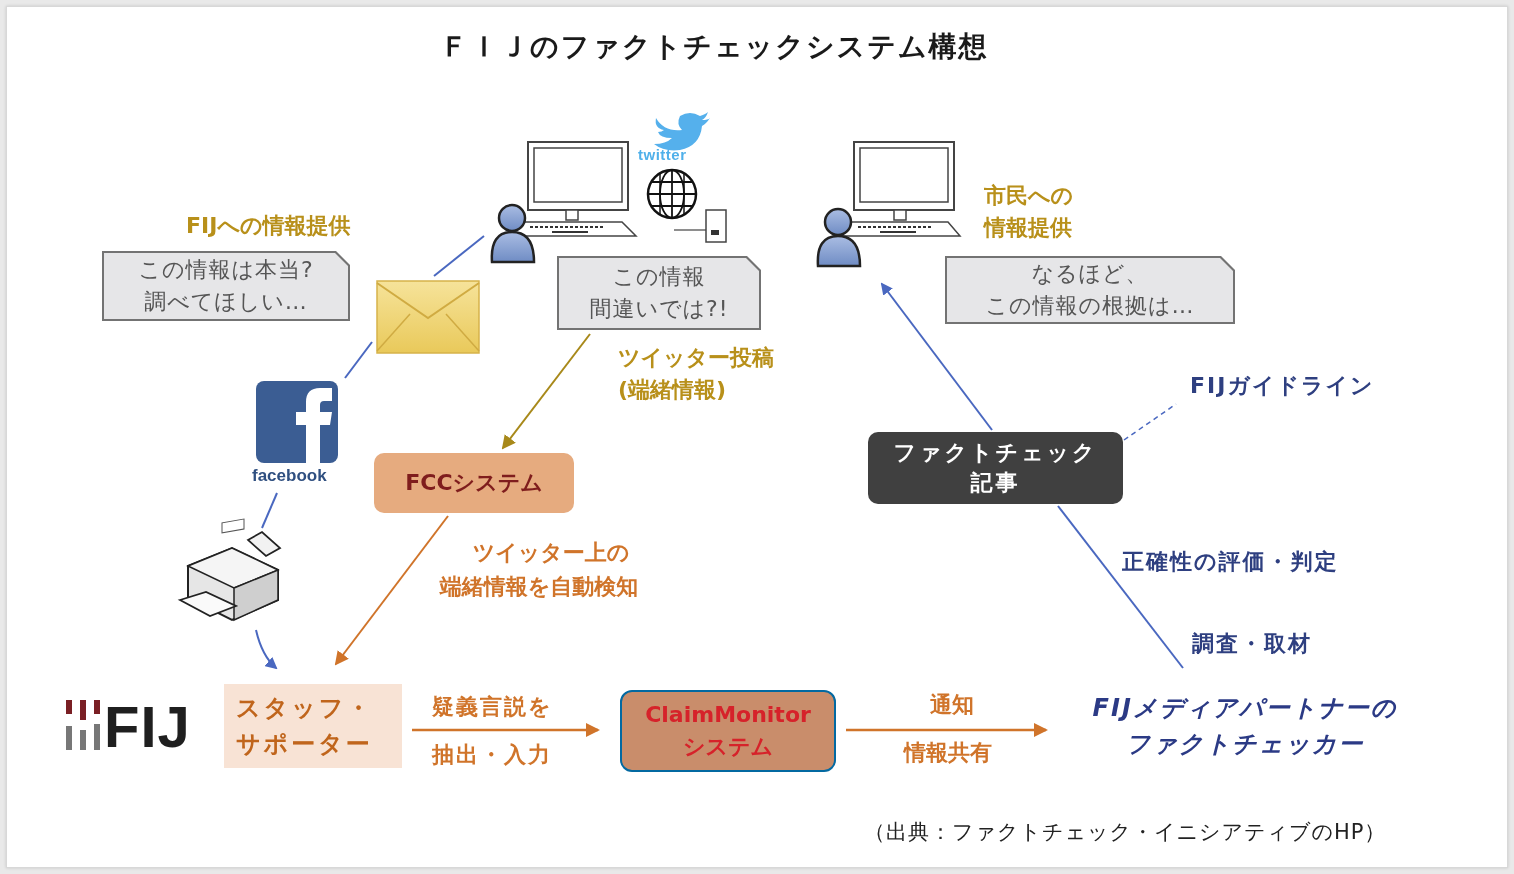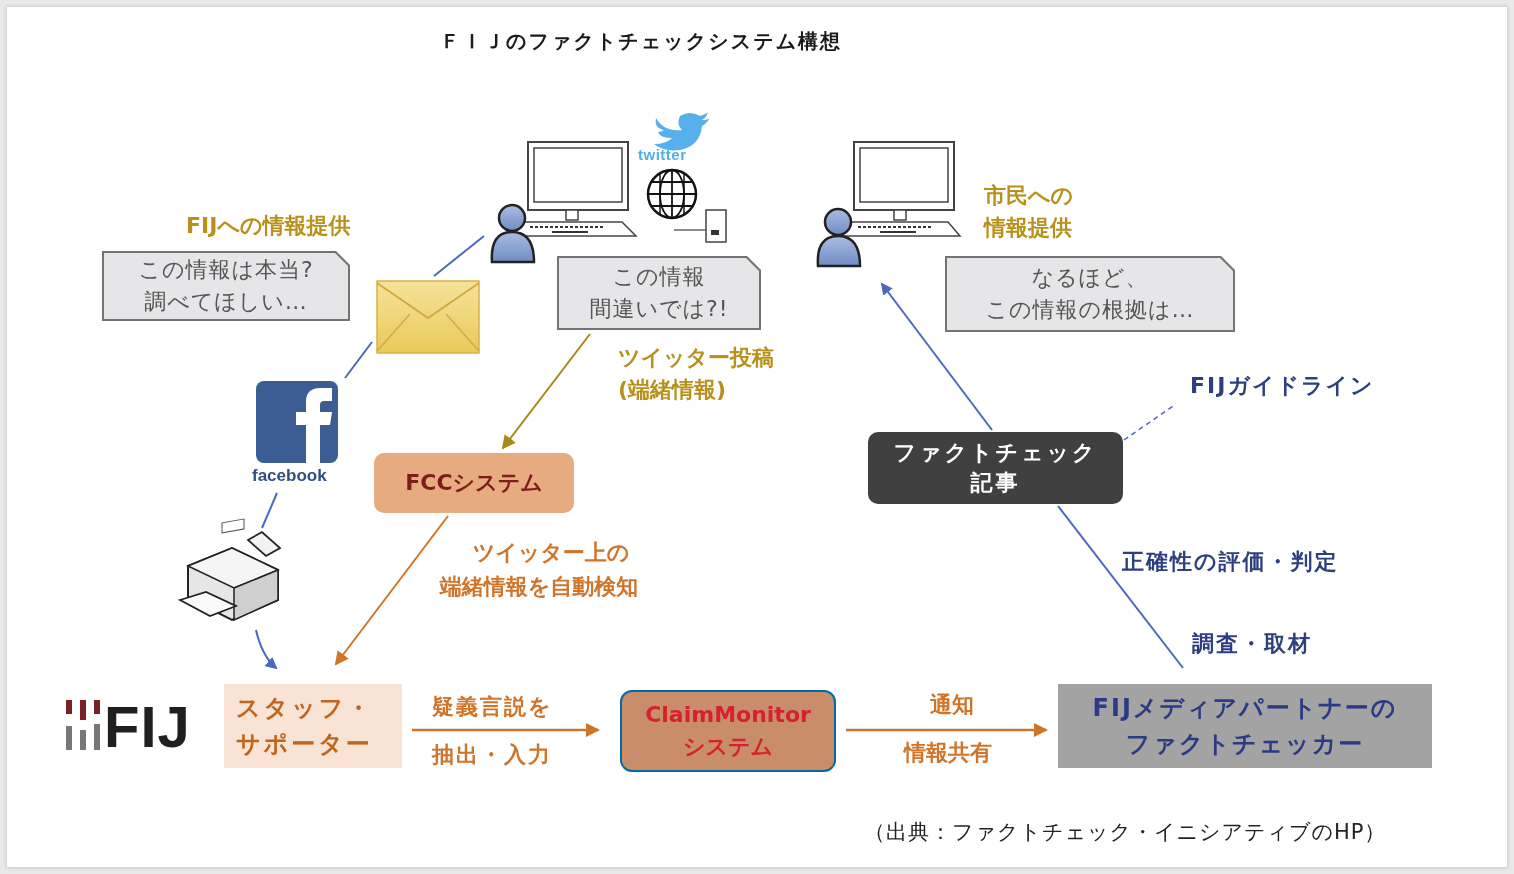--- a/index.html
+++ b/index.html
@@ -1,30 +1,30 @@
 <!DOCTYPE html>
 <html><head>
 <meta charset="utf-8">
 <style>
   html, body { margin:0; padding:0; background:#e9e9e9; }
   body { width:1514px; height:874px; position:relative; overflow:hidden; font-family:"DejaVu Sans", sans-serif; }
   .frame { position:absolute; left:6px; top:6px; width:1500px; height:860px; background:#ffffff; border:1px solid #d8d8d8; box-shadow:0 0 3px rgba(0,0,0,0.15); }
   .abs { position:absolute; }
-  .title { left:440px; top:28px; font-size:20px; letter-spacing:2px; color:#1a1a1a; font-weight:bold; white-space:nowrap; }
+  .title { left:440px; top:28px; font-size:28px; letter-spacing:2px; color:#1a1a1a; font-weight:bold; white-space:nowrap; }
   svg.layer { position:absolute; left:0; top:0; }
   .gold { color:#b8901a; font-weight:bold; font-size:22px; line-height:32px; white-space:nowrap; }
   .orange { color:#d0742a; font-weight:bold; font-size:22px; line-height:34px; white-space:nowrap; }
   .navy { color:#2e3f80; font-weight:bold; font-size:22px; line-height:32px; white-space:nowrap; }
   .bubble-wrap { position:absolute; background:#737373; clip-path:polygon(0 0, calc(100% - 14px) 0, 100% 14px, 100% 100%, 0 100%); }
   .bubble-inner { position:absolute; left:2px; top:2px; right:2px; bottom:2px; background:#e6e6e8; clip-path:polygon(0 0, calc(100% - 13px) 0, 100% 13px, 100% 100%, 0 100%); display:flex; align-items:center; justify-content:center; text-align:center; color:#555; font-size:22px; line-height:32px; letter-spacing:1px; }
   .box { position:absolute; display:flex; align-items:center; justify-content:center; text-align:center; box-sizing:border-box; font-weight:bold; }
   .fcc { left:374px; top:453px; width:200px; height:60px; background:#e6ab7f; border-radius:10px; color:#7f1d1d; font-size:22px; }
   .claim { left:620px; top:690px; width:216px; height:82px; background:#c98d6b; border:2px solid #0369a1; border-radius:12px; color:#d6222a; font-size:22px; line-height:32px; }
   .staff { left:224px; top:684px; width:178px; height:84px; background:#f8e3d5; color:#c0651c; font-size:24px; line-height:36px; letter-spacing:3px; justify-content:flex-start; padding-left:12px; text-align:left; }
-  .partner { left:1058px; top:684px; width:374px; height:84px; background:#a3a3a3; color:#2b3a85; font-size:24px; line-height:36px; letter-spacing:2px; }
+  .partner { left:1058px; top:684px; width:374px; height:84px; background:#ffffff; color:#2b3a85; font-size:24px; line-height:36px; letter-spacing:2px;font-style:italic; }
   .article { left:868px; top:432px; width:255px; height:72px; background:#404040; border-radius:10px; color:#ffffff; font-size:22px; line-height:30px; letter-spacing:3px; }
   .fij-logo { left:64px; top:696px; height:60px; display:flex; align-items:flex-end; gap:0; }
   .fij-text { font-family:"Liberation Sans", sans-serif; font-size:58px; font-weight:bold; color:#1f1f1f; line-height:58px; letter-spacing:1px; }
   .source { left:864px; top:818px; font-size:21px; color:#222; white-space:nowrap; letter-spacing:1px; }
   .fb-label { left:252px; top:466px; font-size:17px; font-weight:bold; color:#2f4f80; font-family:"Liberation Sans", sans-serif; }
   .tw-label { left:638px; top:146px; font-size:15px; font-weight:bold; color:#4fb0ea; font-family:"Liberation Sans", sans-serif; letter-spacing:0.5px; }
 </style>
 </head>
 <body>
 
@@ -172,21 +172,21 @@
   </div>
 </div>
 <div class="bubble-wrap" style="left:557px; top:256px; width:204px; height:74px;">
   <div class="bubble-inner">
     <div>
       <div>この情報</div>
       <div>間違いでは?!</div>
     </div>
   </div>
 </div>
-<div class="bubble-wrap" style="left:945px; top:256px; width:290px; height:76px;">
+<div class="bubble-wrap" style="left:945px; top:256px; width:290px; height:68px;">
   <div class="bubble-inner">
     <div>
       <div>なるほど、</div>
       <div>この情報の根拠は…</div>
     </div>
   </div>
 </div>
 
 <div class="box fcc">
   <span>FCCシステム</span>

